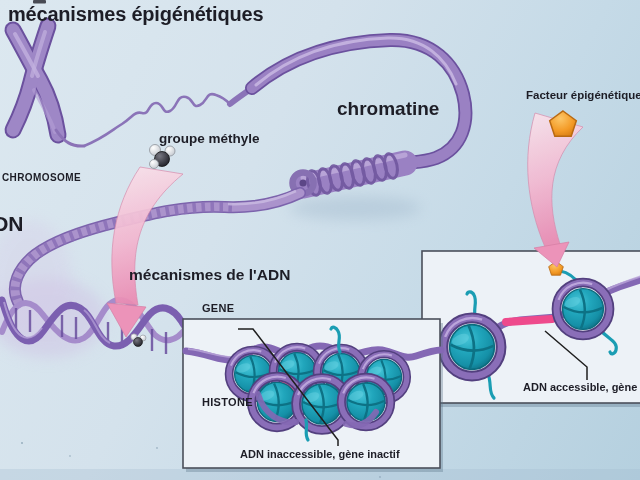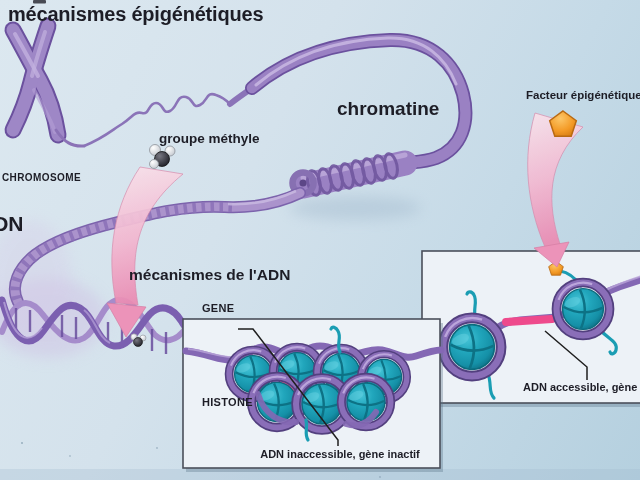--- a/index.html
+++ b/index.html
@@ -12,21 +12,21 @@
   .lbl{position:absolute;color:#1d1d26;white-space:nowrap;line-height:1.1;}
   .title{left:8px;top:3px;font-size:20px;font-weight:bold;letter-spacing:-0.2px;}
   .chromatine{left:337px;top:99px;font-size:19px;font-weight:bold;}
   .groupe{left:159px;top:132px;font-size:13.5px;font-weight:bold;}
   .chromosome{left:2px;top:172px;font-size:10px;font-weight:bold;letter-spacing:0.4px;}
   .facteur{left:526px;top:89px;font-size:11.5px;font-weight:bold;}
   .adn{left:-22px;top:212px;font-size:21px;font-weight:bold;}
   .methylation{left:129px;top:266px;font-size:15.5px;font-weight:bold;}
   .gene{left:202px;top:302px;font-size:11px;font-weight:bold;letter-spacing:0.3px;}
   .histone{left:202px;top:396px;font-size:11px;font-weight:bold;letter-spacing:0.3px;}
-  .cap1{left:240px;top:448px;width:200px;text-align:center;font-size:11px;font-weight:bold;}
+  .cap1{left:240px;top:448px;width:200px;text-align:left;font-size:11px;font-weight:bold;}
   .cap2{left:523px;top:381px;font-size:11px;font-weight:bold;}
 </style>
 </head>
 <body>
 
 <div id="stage">
 
 <svg id="artwork" width="640" height="480" viewBox="0 0 640 480">
   <defs>
     <radialGradient id="tealGrad" cx="38%" cy="32%" r="75%">

